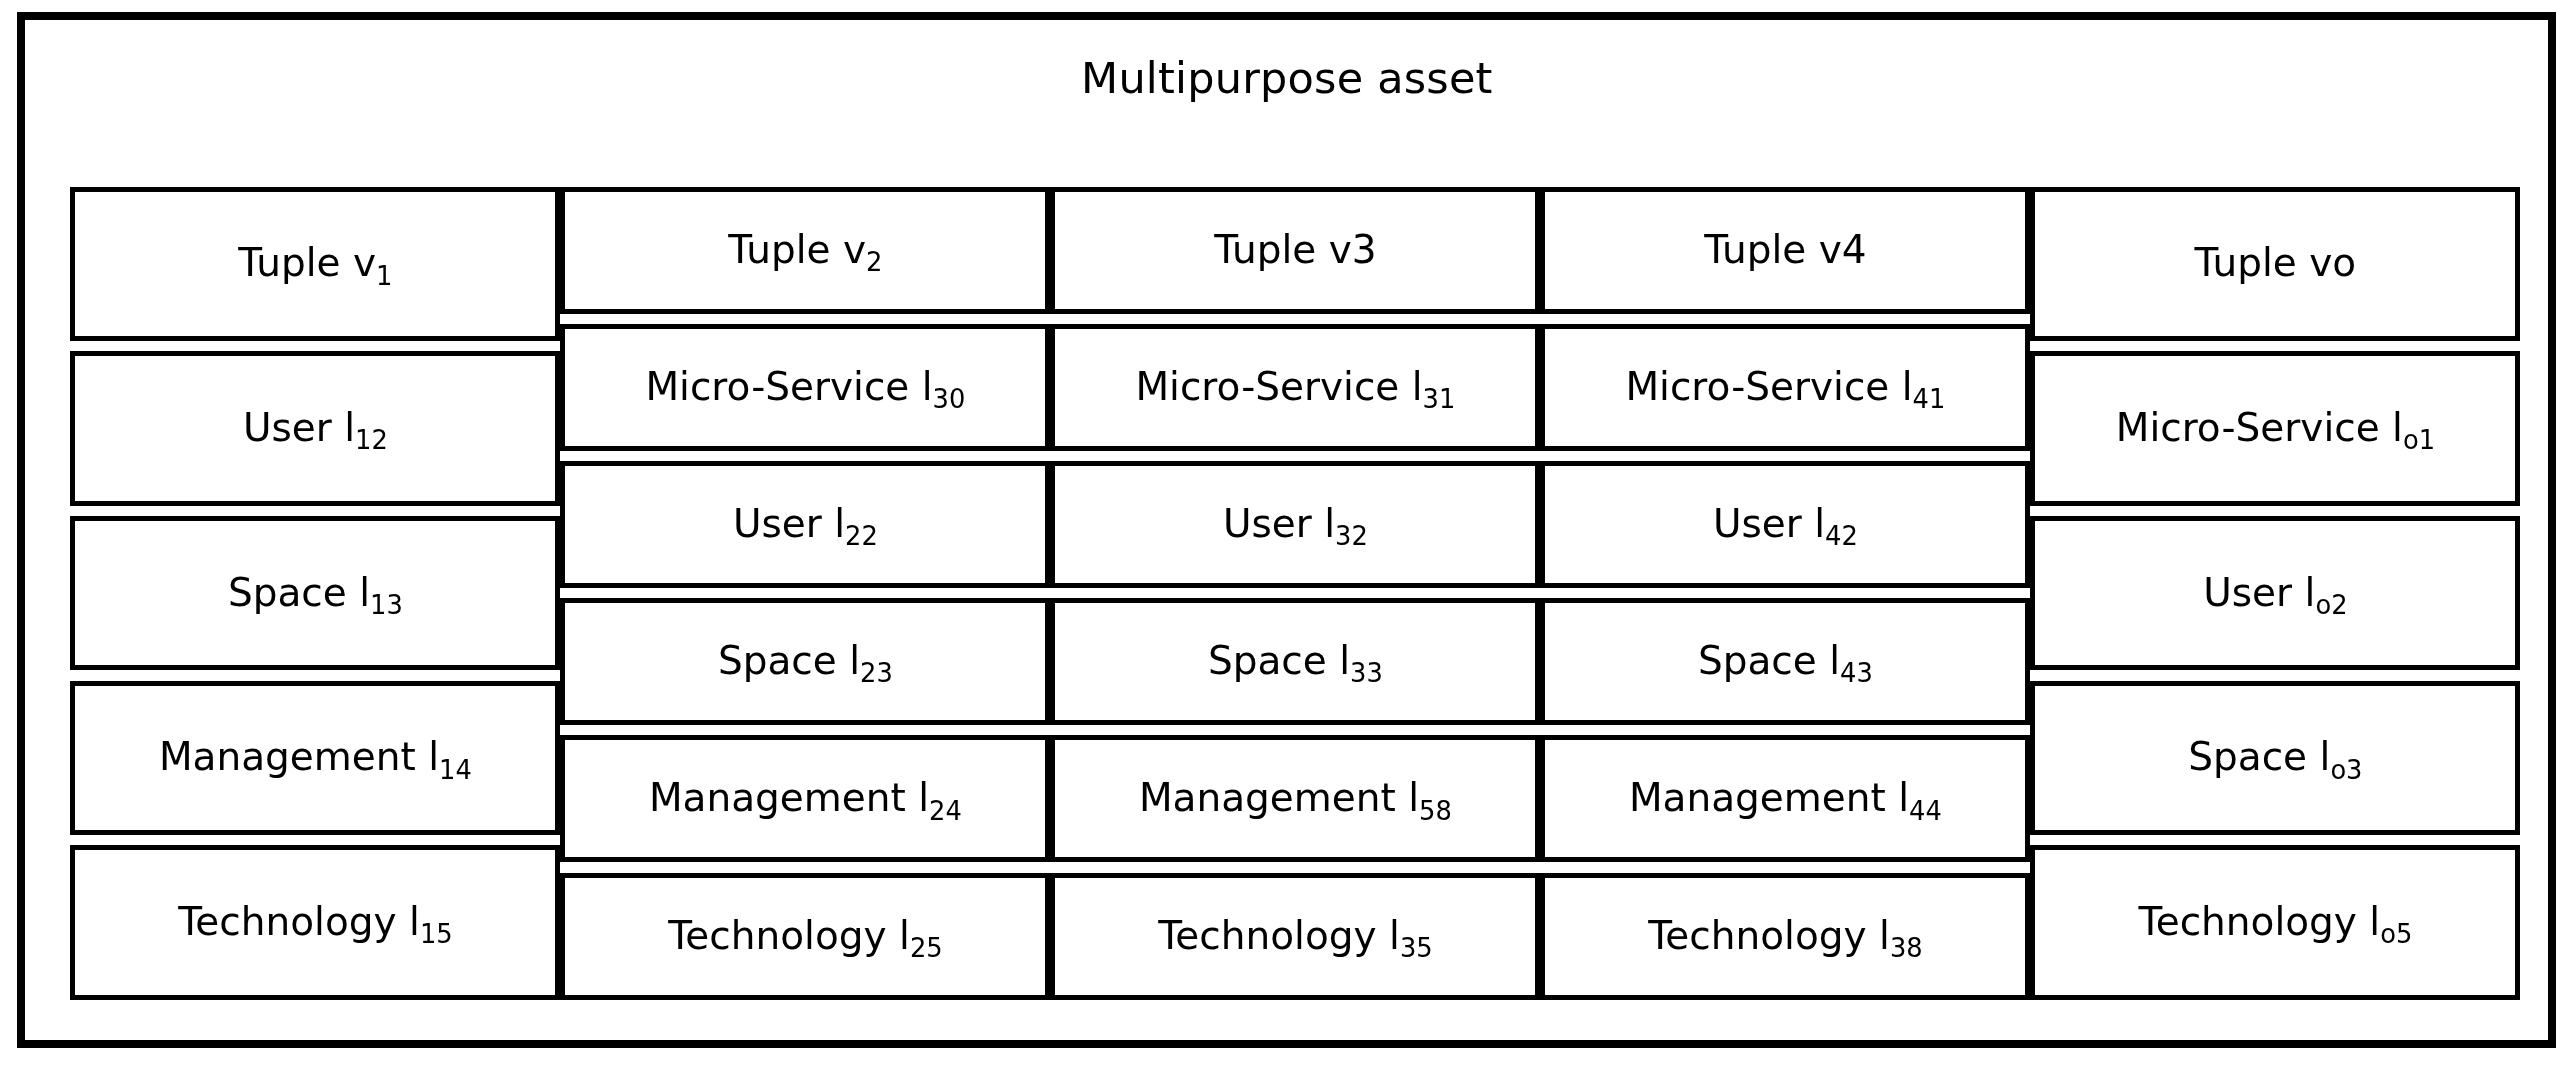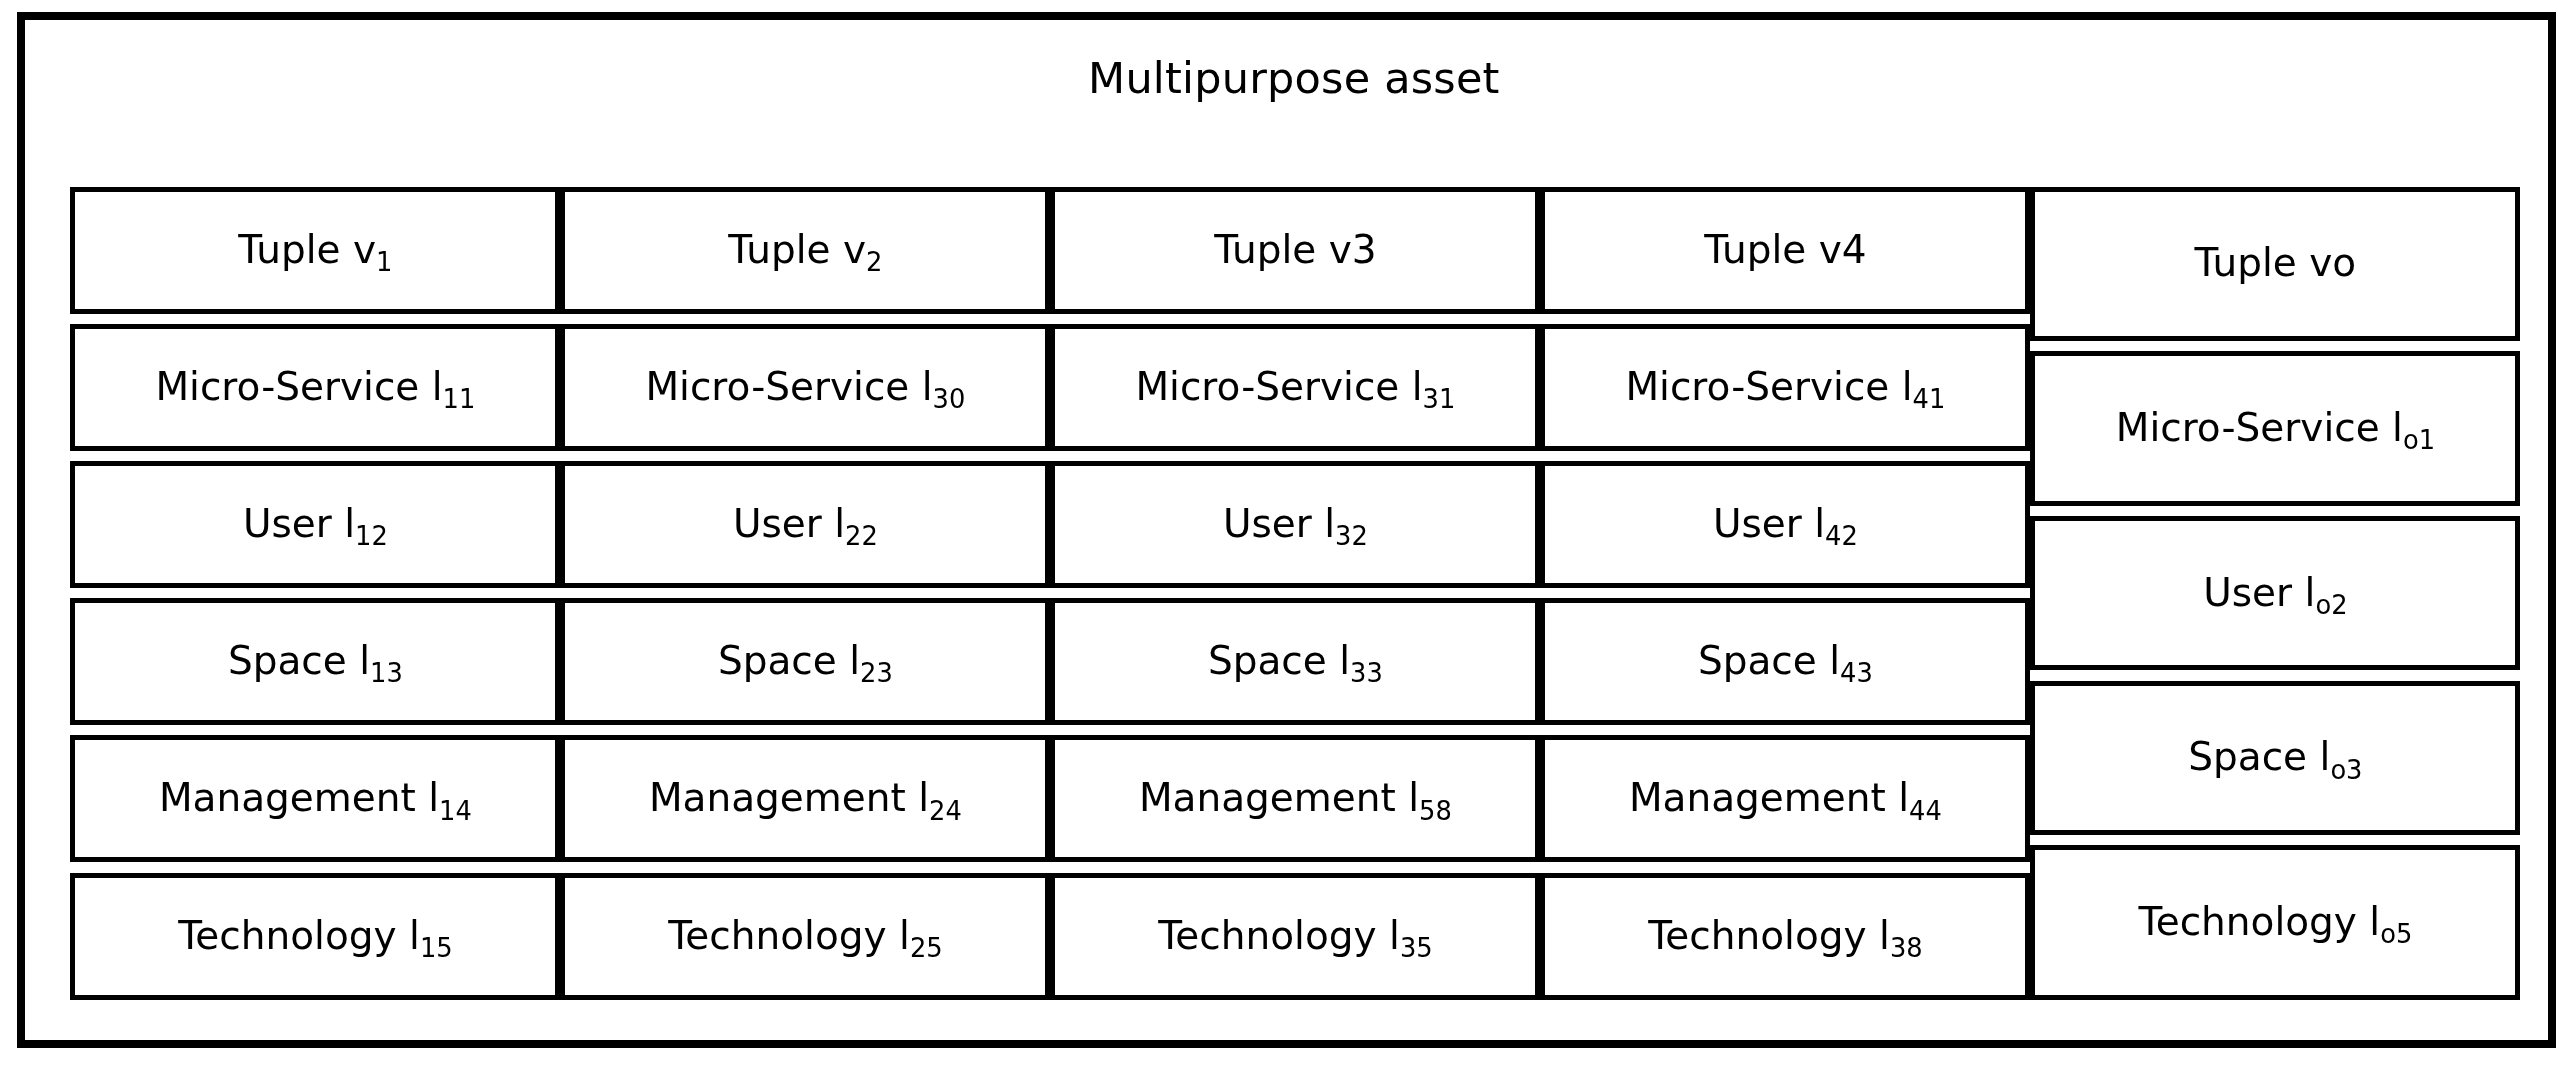--- a/index.html
+++ b/index.html
@@ -35,21 +35,20 @@
   .asset-title {
     position: absolute;
     left: 0;
     top: 37px;
     width: 100%;
     text-align: center;
     font-size: 43px;
     line-height: 1;
     letter-spacing: 0.2px;
     color: #000000;
-    padding-left: 7px;
   }
 
   
   .tuple-row {
     position: absolute;
     left: 45px;
     top: 167px;
     width: 2450px;
     height: 813px;
     display: flex;
@@ -106,23 +105,20 @@
 
     <div class="asset-title">Multipurpose asset</div>
 
     <div class="tuple-row">
 
     <div class="tuple-column">
           <div class="cell">
             <span class="cell-text"><span>Tuple</span> <span>v</span><sub>1</sub></span>
           </div>
           <div class="cell">
-            <span class="cell-text"><span>Micro-Service</span> <span>l</span><sub>11</sub></span>
-          </div>
-          <div class="cell">
             <span class="cell-text"><span>User</span> <span>l</span><sub>12</sub></span>
           </div>
           <div class="cell">
             <span class="cell-text"><span>Space</span> <span>l</span><sub>13</sub></span>
           </div>
           <div class="cell">
             <span class="cell-text"><span>Management</span> <span>l</span><sub>14</sub></span>
           </div>
           <div class="cell">
             <span class="cell-text"><span>Technology</span> <span>l</span><sub>15</sub></span>

